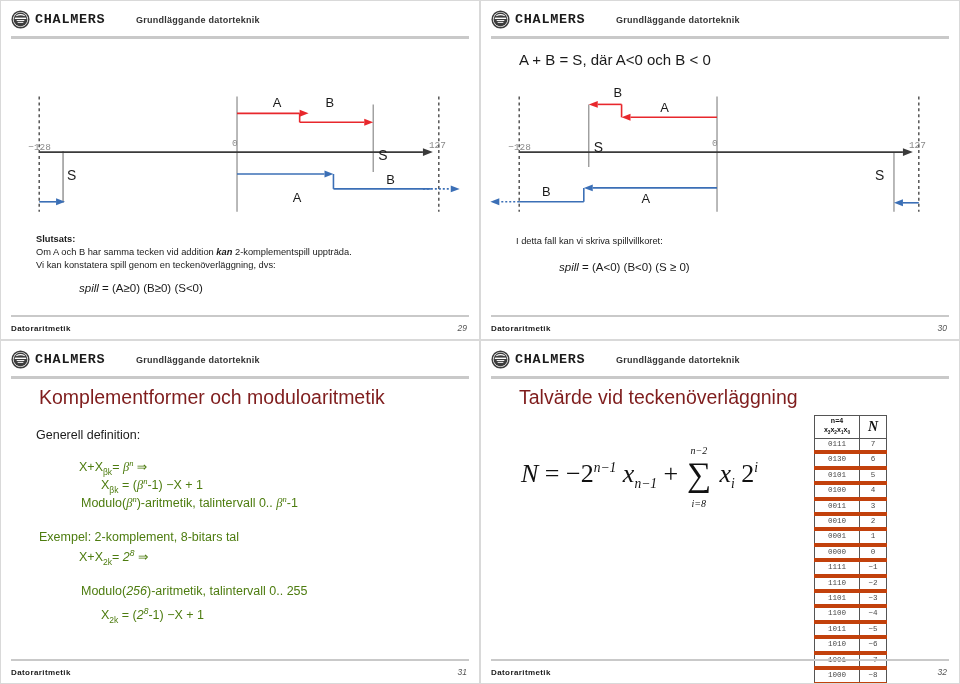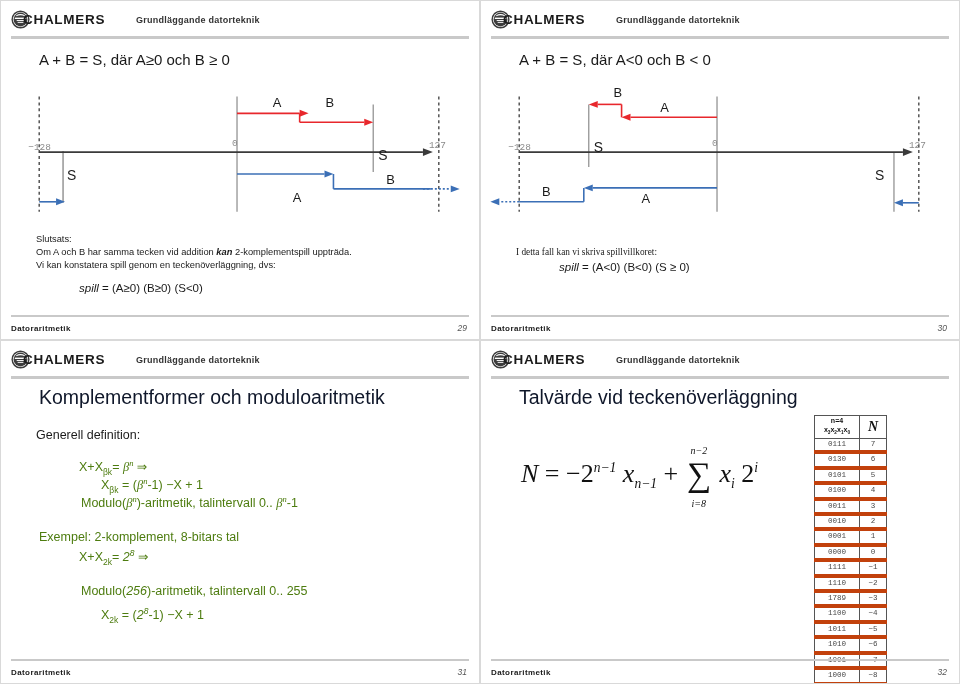--- a/index.html
+++ b/index.html
@@ -23,23 +23,23 @@
     overflow:hidden;
   }
   
   .hdr{
     position:absolute;left:10px;right:10px;top:8px;height:26px;
   }
   .seal{
     position:absolute;left:0;top:1px;width:19px;height:19px;
   }
   .chalmers-word{
-    position:absolute;left:12px;top:3px;
+    position:absolute;left:24px;top:3px;
     font-size:13.5px;font-weight:bold;letter-spacing:.7px;color:#1a1a1a;
-    font-family:Liberation Sans, sans-serif;
+    font-family:Liberation Mono, monospace;
   }
   .course{
     position:absolute;left:125px;top:6px;
     font-size:9px;font-weight:bold;letter-spacing:.25px;color:#333;
   }
   .hdr-rule{
     position:absolute;left:10px;right:10px;top:35px;height:3px;
     background:#c9c9c9;
   }
   
@@ -57,21 +57,21 @@
   }
   
   .headline{
     position:absolute;left:38px;top:50px;
     font-size:15px;color:#1a1a1a;
     white-space:nowrap;
   }
   
   .bigtitle{
     position:absolute;left:38px;top:45px;
-    font-size:19.5px;color:#0f172a;
+    font-size:19.5px;color:#7f1d1d;
     white-space:nowrap;
   }
   
   .diagram{position:absolute;left:0;top:0;width:100%;height:100%;}
   
   .btext{
     position:absolute;
     font-size:9.3px;color:#1a1a1a;line-height:12.5px;
     white-space:nowrap;
   }
@@ -163,21 +163,20 @@
         <path d="M8 16 h24 v3 h-24 z" fill="#ffffff"></path>
         <path d="M12 21 h16 v2 h-16 z" fill="#ffffff"></path>
         <path d="M14 25 h12 v2 h-12 z" fill="#ffffff"></path>
         <path d="M11 11 q9 -5 18 0 v2 q-9 -4 -18 0 z" fill="#ffffff"></path>
       </svg>
       <div class="chalmers-word">CHALMERS</div>
       <div class="course">Grundläggande datorteknik</div>
     </div>
     <div class="hdr-rule"></div>
 
-    <div class="headline">A + B = S, där A≥0 och B ≥ 0</div>
 
     <svg class="diagram" viewBox="0 0 480 340">
 
       <line x1="38" y1="96" x2="38" y2="212" stroke="#3a3a3a" stroke-width="1.3" stroke-dasharray="3,3"></line>
       <line x1="440" y1="96" x2="440" y2="212" stroke="#3a3a3a" stroke-width="1.3" stroke-dasharray="3,3"></line>
 
       <line x1="62" y1="151" x2="62" y2="203" stroke="#7a7a7a" stroke-width="1.2"></line>
       <line x1="237" y1="96" x2="237" y2="212" stroke="#8a8a8a" stroke-width="1.2"></line>
       <line x1="374" y1="104" x2="374" y2="172" stroke="#8a8a8a" stroke-width="1.2"></line>
 
@@ -206,21 +205,21 @@
       <text x="232" y="146" font-family="Liberation Mono, monospace" font-size="9.5" fill="#8a8a8a">0</text>
       <text x="430" y="148" font-family="Liberation Mono, monospace" font-size="9.5" fill="#8a8a8a">127</text>
       <text x="66" y="180" font-family="Liberation Sans, sans-serif" font-size="14" fill="#1a1a1a">S</text>
       <text x="379" y="160" font-family="Liberation Sans, sans-serif" font-size="14" fill="#1a1a1a">S</text>
       <text x="273" y="107" font-family="Liberation Sans, sans-serif" font-size="13" fill="#1a1a1a">A</text>
       <text x="326" y="107" font-family="Liberation Sans, sans-serif" font-size="13" fill="#1a1a1a">B</text>
       <text x="293" y="202" font-family="Liberation Sans, sans-serif" font-size="13" fill="#1a1a1a">A</text>
       <text x="387" y="184" font-family="Liberation Sans, sans-serif" font-size="13" fill="#1a1a1a">B</text>
     </svg>
 
-    <div class="btext" style="left:35px;top:232px;">Slutsats:</div>
+    <div class="btext" style="left:35px;top:232px;font-weight:bold;">Slutsats:</div>
     <div class="btext" style="left:35px;top:245px;"><span>Om A och B har samma tecken vid addition </span><b>kan</b><span> 2-komplementspill uppträda.</span></div>
     <div class="btext" style="left:35px;top:258px;">Vi kan konstatera spill genom en teckenöverläggning, dvs:</div>
     <div class="formula-line" style="left:78px;top:281px;"><i>spill</i><span> = (A≥0) (B≥0) (S&lt;0)</span></div>
 
     <div class="ftr-rule"></div>
     <div class="ftr-left">Datoraritmetik</div>
     <div class="ftr-right">29</div>
   </div>
 
   <div class="slide">
@@ -272,21 +271,21 @@
       <text x="232" y="146" font-family="Liberation Mono, monospace" font-size="9.5" fill="#8a8a8a">0</text>
       <text x="430" y="148" font-family="Liberation Mono, monospace" font-size="9.5" fill="#8a8a8a">127</text>
       <text x="113" y="152" font-family="Liberation Sans, sans-serif" font-size="14" fill="#1a1a1a">S</text>
       <text x="396" y="180" font-family="Liberation Sans, sans-serif" font-size="14" fill="#1a1a1a">S</text>
       <text x="180" y="112" font-family="Liberation Sans, sans-serif" font-size="13" fill="#1a1a1a">A</text>
       <text x="133" y="97" font-family="Liberation Sans, sans-serif" font-size="13" fill="#1a1a1a">B</text>
       <text x="161" y="203" font-family="Liberation Sans, sans-serif" font-size="13" fill="#1a1a1a">A</text>
       <text x="61" y="196" font-family="Liberation Sans, sans-serif" font-size="13" fill="#1a1a1a">B</text>
     </svg>
 
-    <div class="btext" style="left:35px;top:245px;font-family:Liberation Serif, serif;">I detta fall kan vi skriva spillvillkoret:</div>
+    <div class="btext" style="left:35px;top:234px;">I detta fall kan vi skriva spillvillkoret:</div>
     <div class="formula-line" style="left:78px;top:260px;"><i>spill</i><span> = (A&lt;0) (B&lt;0) (S ≥ 0)</span></div>
 
     <div class="ftr-rule"></div>
     <div class="ftr-left">Datoraritmetik</div>
     <div class="ftr-right">30</div>
   </div>
 
   <div class="slide">
     <div class="hdr">
       <svg class="seal" viewBox="0 0 40 40">
@@ -403,21 +402,21 @@
           </tr>
           <tr>
             <td class="bits">1111</td>
             <td class="val">−1</td>
           </tr>
           <tr>
             <td class="bits">1110</td>
             <td class="val">−2</td>
           </tr>
           <tr>
-            <td class="bits">1789</td>
+            <td class="bits">1101</td>
             <td class="val">−3</td>
           </tr>
           <tr>
             <td class="bits">1100</td>
             <td class="val">−4</td>
           </tr>
           <tr>
             <td class="bits">1011</td>
             <td class="val">−5</td>
           </tr>

